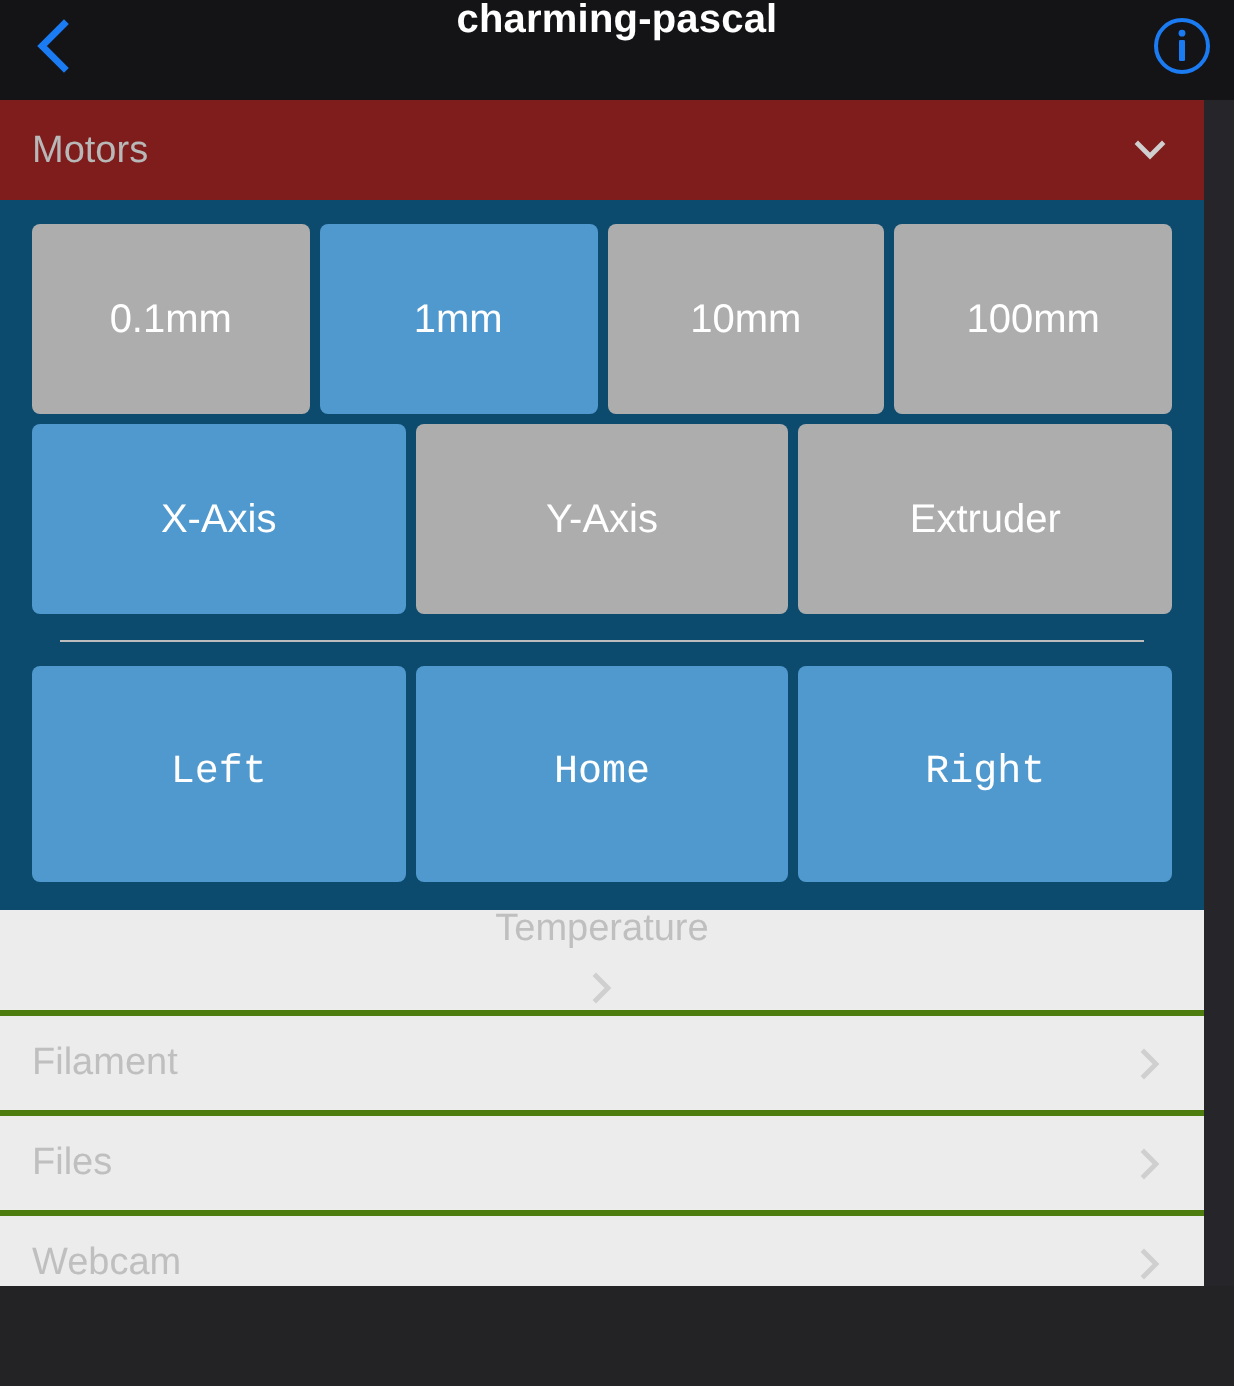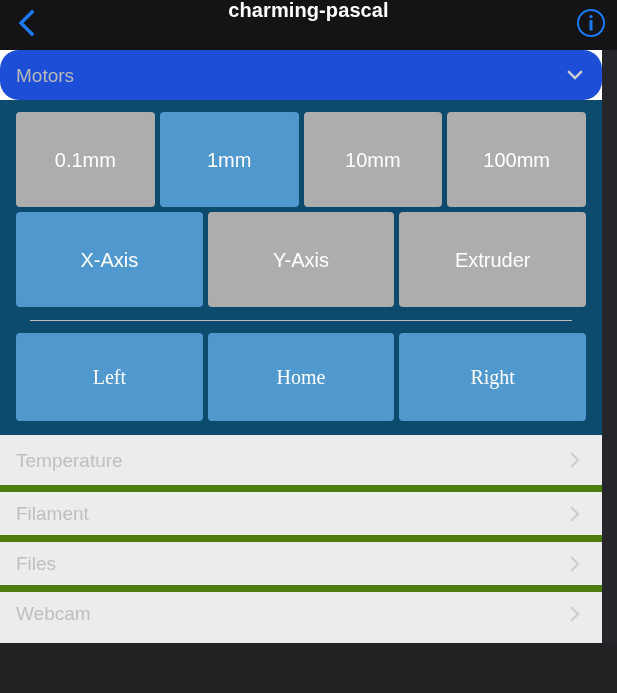--- a/index.html
+++ b/index.html
@@ -61,21 +61,21 @@
   
   .accordion-header {
     position: relative;
     width: 602px;
     height: 50px;
     background: #ececec;
     display: flex;
     align-items: center;
     padding: 0 16px;
   }
-  .accordion-header.open  { background: #1d4ed8; border-radius: 19px; }
+  .accordion-header.open  { background: #7f1d1d; }
   .accordion-label {
     color: #b8b8b8;
     font-size: 19px;
     line-height: 1;
     flex: 1;
   }
   .chev {
     width: 22px;
     height: 22px;
     display: flex;
@@ -117,48 +117,48 @@
 
   .divider {
     border: 0;
     border-top: 1px solid #bdbdbd;
     margin: 13px 14px 12px 14px;
   }
 
   .move-row { display: flex; gap: 5px; }
   .move-btn {
     flex: 1 1 0;
-    height: 88px;
+    height: 108px;
     border: none;
     border-radius: 4px;
     background: #5099ce;
     color: #ffffff;
     font-size: 20px;
-    font-family: Liberation Serif, serif;
+    font-family: Liberation Mono, monospace;
     display: flex;
     align-items: center;
     justify-content: center;
     line-height: 1;
     cursor: pointer;
     text-align: right;
   }
 
   
   .list-row {
     position: relative;
     width: 602px;
     height: 50px;
     background: #ececec;
     display: flex;
     align-items: center;
     padding: 0 16px;
-    border-top: 7px solid #4d7c0f;
+    border-top: 3px solid #4d7c0f;
     cursor: pointer;
   }
-  .list-row.first { border-top: none; }
+  .list-row.first { border-top: none; flex-direction: column; }
   .list-label {
     color: #bfbfbf;
     font-size: 19px;
     line-height: 1;
     flex: 1;
   }
   .tail-grey { width: 602px; background: #ececec; }
 
   
   .rail-right {

